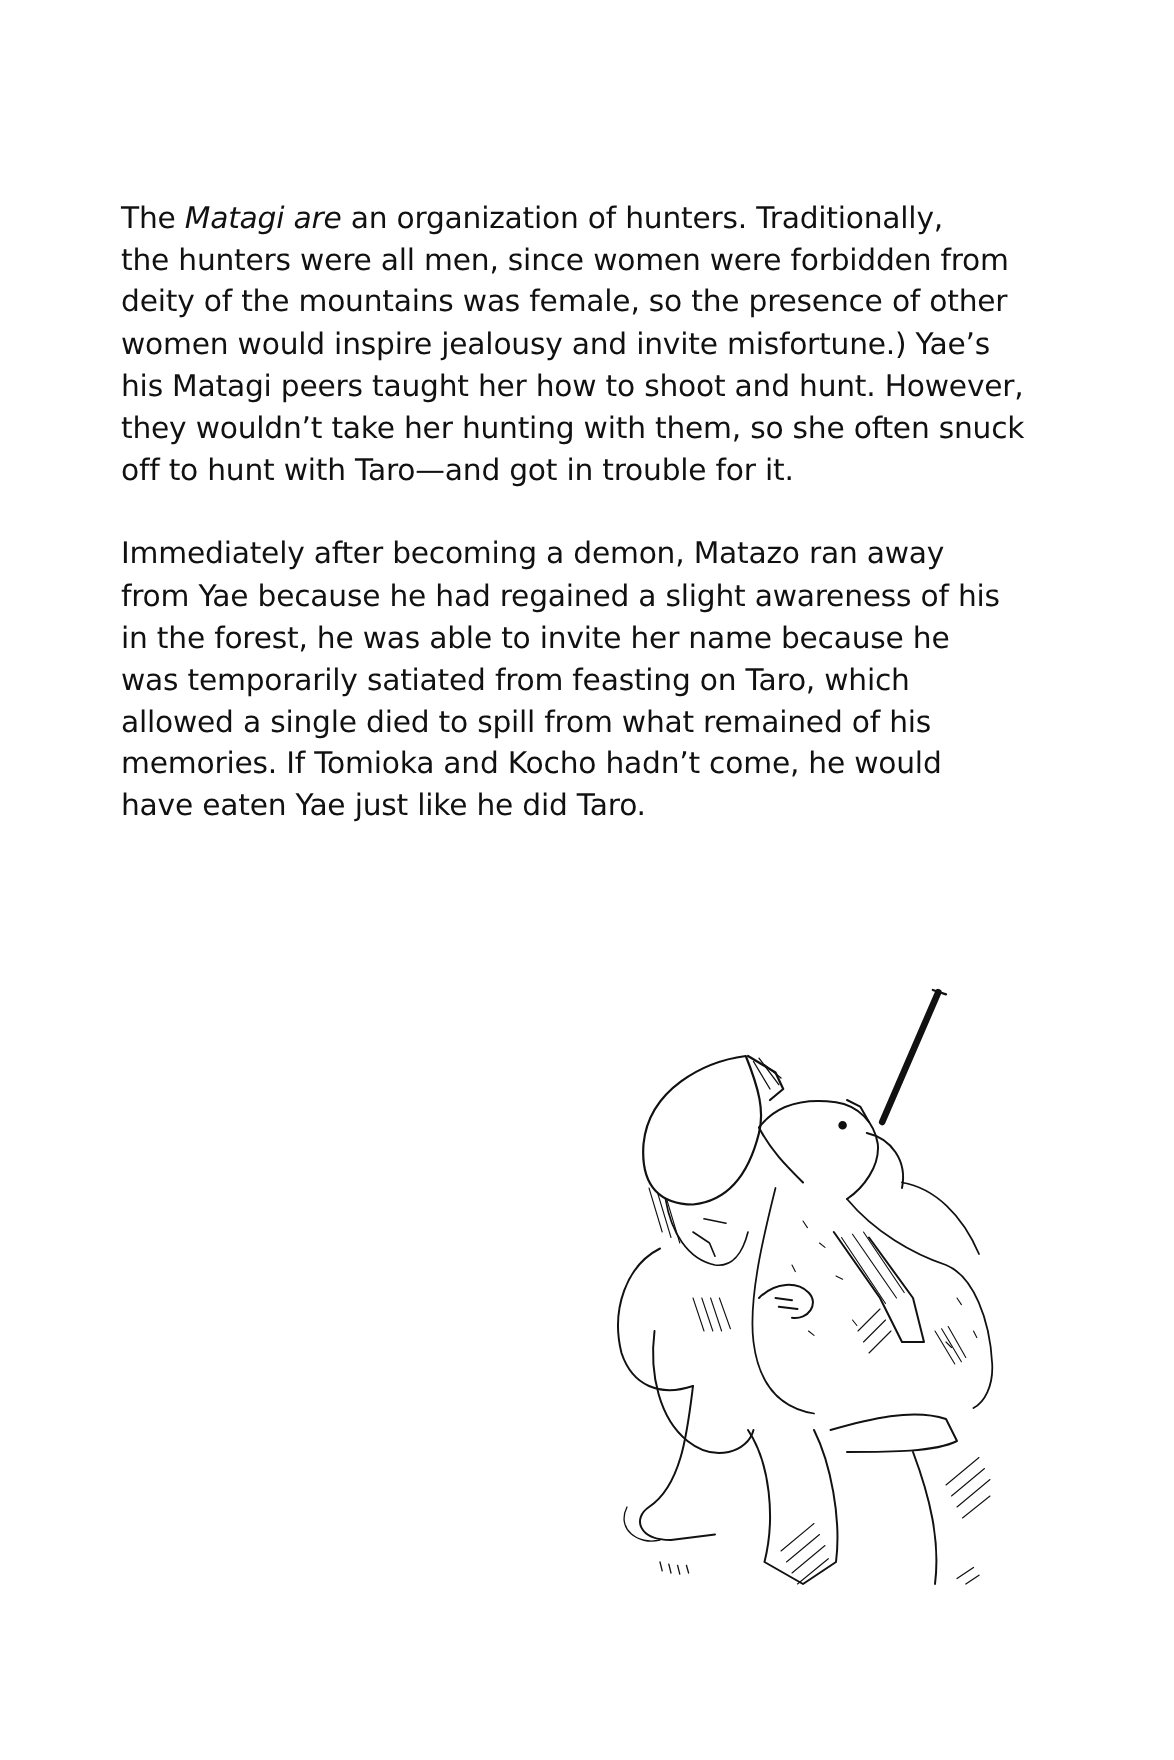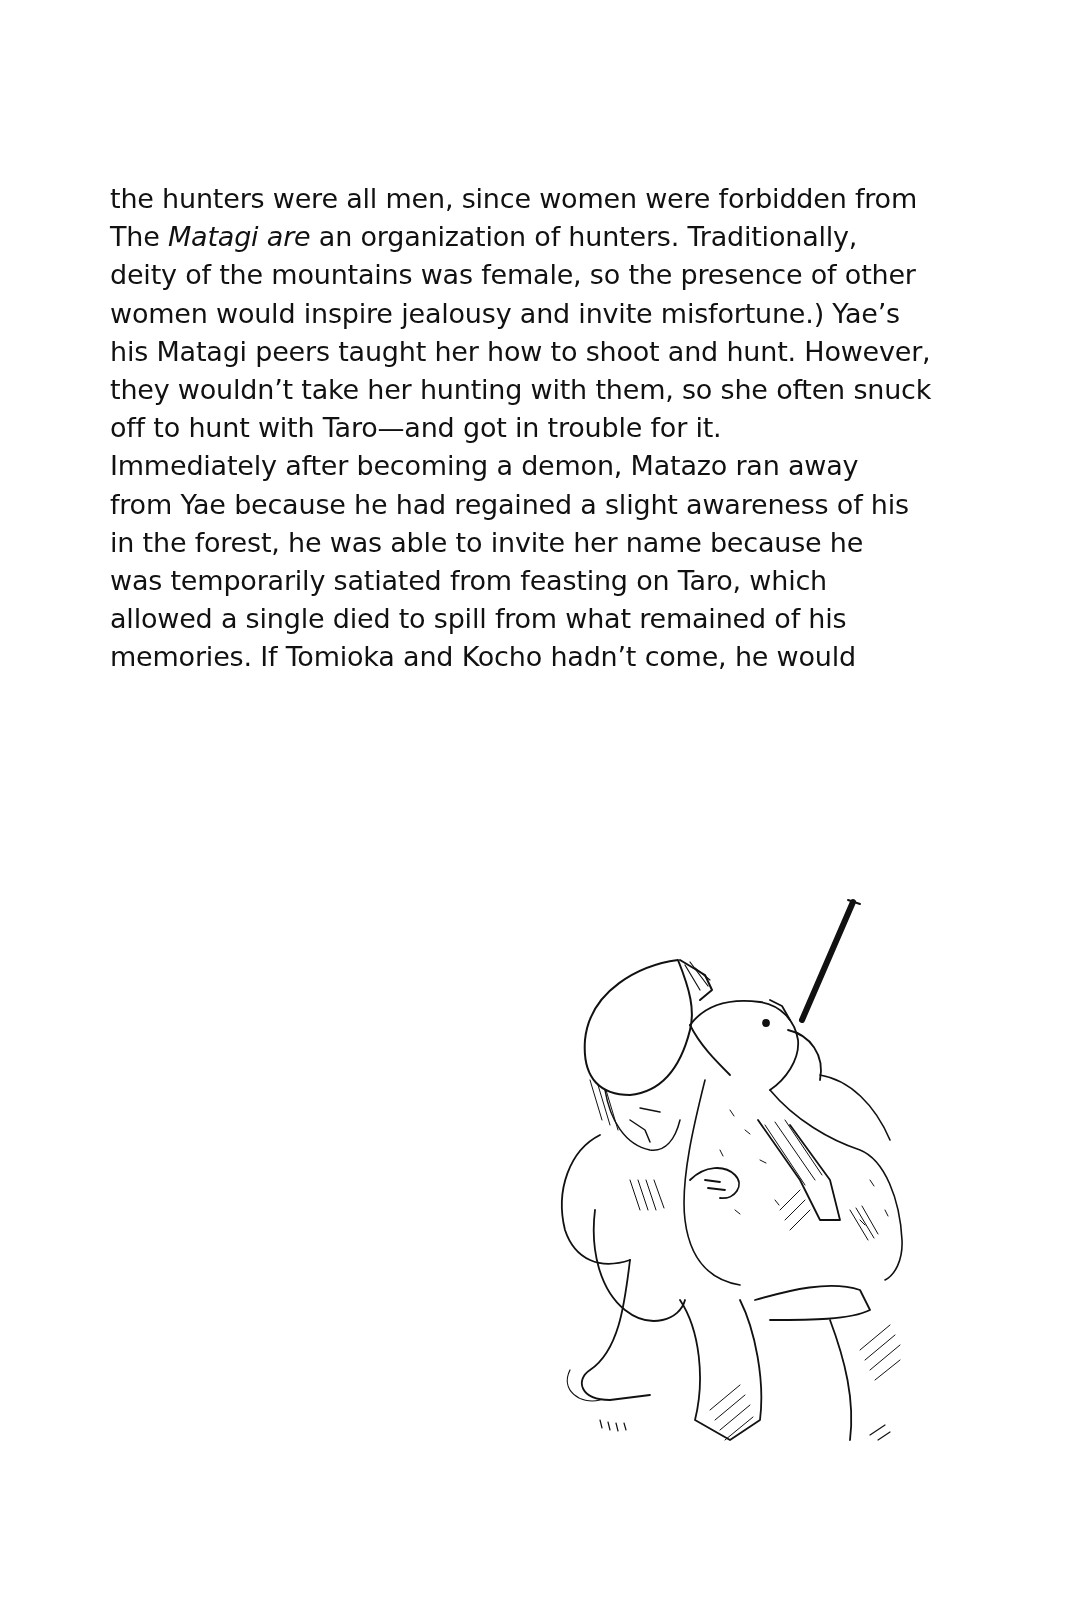--- a/index.html
+++ b/index.html
@@ -30,20 +30,21 @@
   }
   .para {
     margin: 0;
     font-size: 27px;
     line-height: 38.2px;
     letter-spacing: -0.2px;
     word-spacing: 0px;
     white-space: nowrap;
   }
   .para + .para {
+    margin-top: 38px;
   }
   .line {
     display: block;
     height: 38.2px;
   }
   .line em {
     font-style: italic;
   }
   .illustration {
     position: absolute;
@@ -57,35 +58,36 @@
     height: 100%;
   }
 </style>
 </head>
 <body>
 
 <div class="page">
 
   <div class="text-block">
     <p class="para">
+      <span class="line"><span>The </span><em>Matagi are</em><span> an organization of hunters. Traditionally,</span></span>
       <span class="line">the hunters were all men, since women were forbidden from</span>
-      <span class="line"><span>The </span><em>Matagi are</em><span> an organization of hunters. Traditionally,</span></span>
       <span class="line">deity of the mountains was female, so the presence of other</span>
       <span class="line">women would inspire jealousy and invite misfortune.) Yae’s</span>
       <span class="line">his Matagi peers taught her how to shoot and hunt. However,</span>
       <span class="line">they wouldn’t take her hunting with them, so she often snuck</span>
       <span class="line">off to hunt with Taro—and got in trouble for it.</span>
     </p>
     <p class="para">
       <span class="line">Immediately after becoming a demon, Matazo ran away</span>
       <span class="line">from Yae because he had regained a slight awareness of his</span>
       <span class="line">in the forest, he was able to invite her name because he</span>
       <span class="line">was temporarily satiated from feasting on Taro, which</span>
       <span class="line">allowed a single died to spill from what remained of his</span>
       <span class="line">memories. If Tomioka and Kocho hadn’t come, he would</span>
+      <span class="line">have eaten Yae just like he did Taro.</span>
     </p>
   </div>
 
   <div class="illustration">
     <svg viewBox="0 0 400 580" xmlns="http://www.w3.org/2000/svg" fill="none" stroke="#111" stroke-linecap="round" stroke-linejoin="round">
 
       <g>
         <path d="M323 22 L272 140" stroke-width="6"></path>
         <path d="M318 20 L330 24" stroke-width="2"></path>
       </g>

